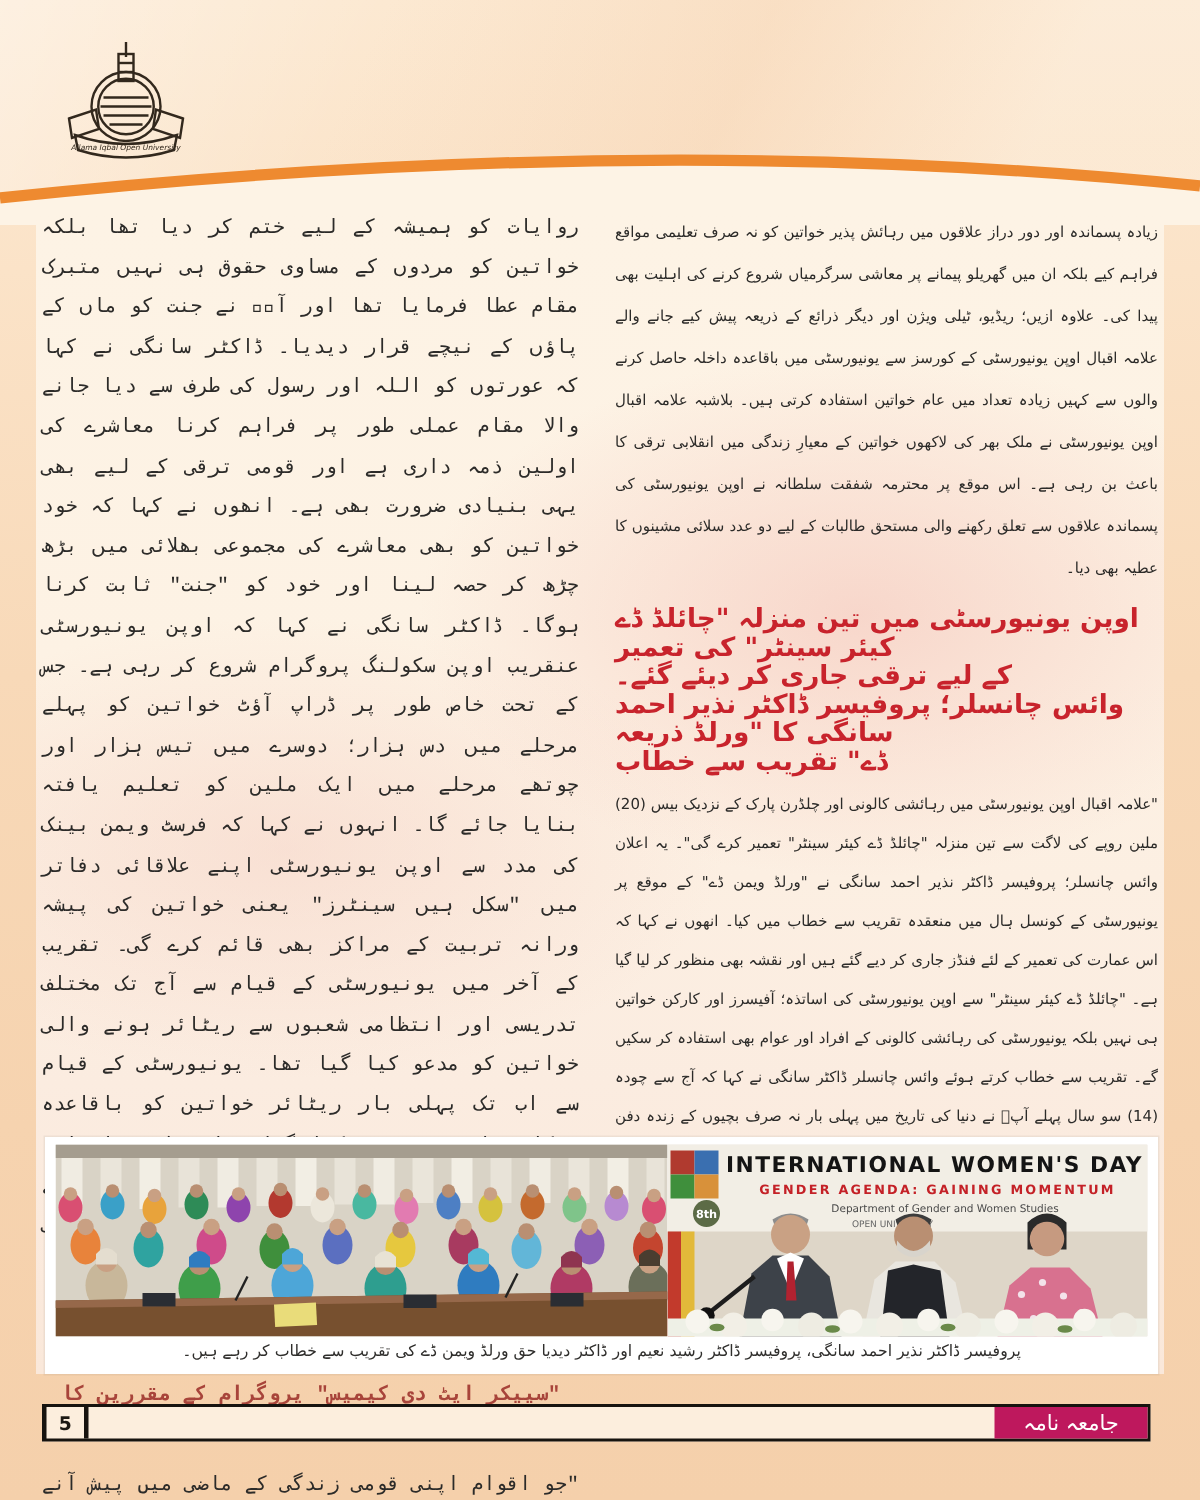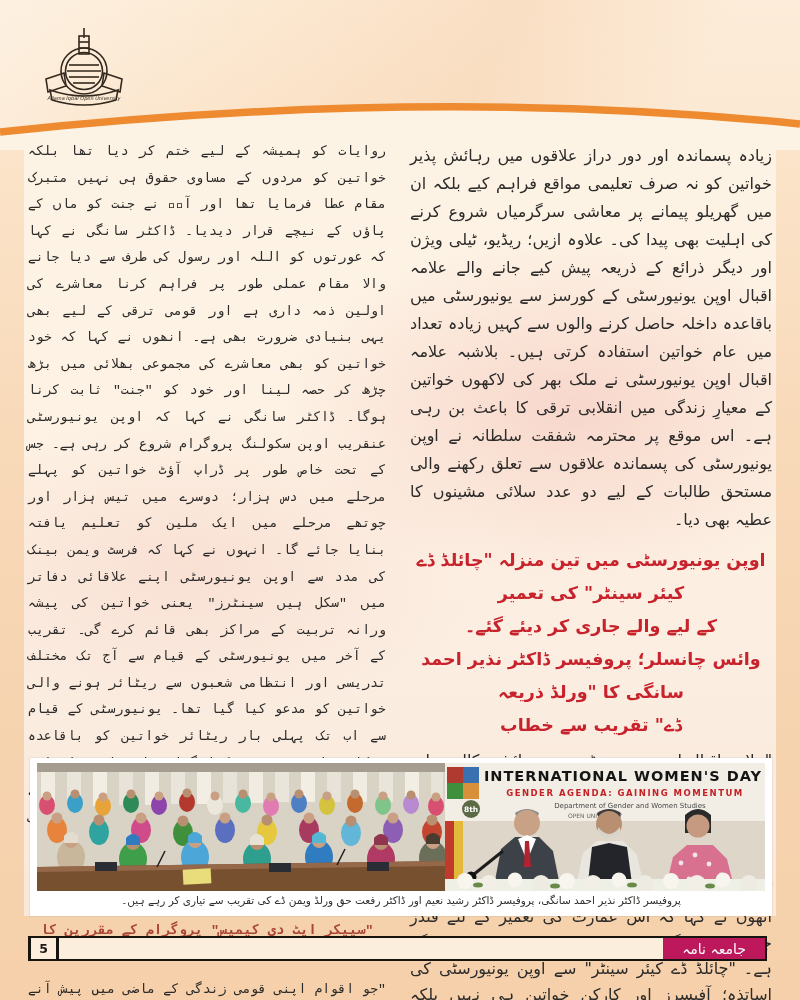--- a/index.html
+++ b/index.html
@@ -10,23 +10,23 @@
         background:linear-gradient(115deg,rgba(255,255,255,.35) 0%,rgba(255,255,255,0) 30%,rgba(244,205,170,.35) 60%,rgba(255,255,255,.15) 85%);}
   .swoosh{position:absolute;left:0;top:0;width:800px;height:150px;}
   .content-panel{position:absolute;left:24px;top:138px;width:752px;height:778px;
         background:
           radial-gradient(420px 250px at 73% 35%, rgba(243,192,182,.55), rgba(243,192,182,0) 70%),
           radial-gradient(420px 220px at 22% 55%, rgba(243,200,188,.38), rgba(243,200,188,0) 70%),
           linear-gradient(180deg,#fdf3e5 0%,#fdf2e4 40%,#fbece0 75%,#fae8da 100%);}
   .col{position:absolute;direction:rtl;text-align:justify;color:#2c2b29;}
   .col-right{left:386px;top:4px;width:362px;}
   .col-left{left:4px;top:1px;width:358px;font-family:Liberation Mono, monospace;}
-  .body-text{font-size:16px;line-height:28px;}
+  .body-text{font-size:10px;line-height:28px;}
   .body-text-l{font-size:13.2px;line-height:26.6px;}
-  .headline-red{color:#c8232c;font-weight:bold;font-size:17.5px;line-height:33px;text-align:center;margin:10px 0 6px 0;}
+  .headline-red{color:#c8232c;font-weight:bold;font-size:17.5px;line-height:19px;text-align:left;margin:10px 0 6px 0;}
   .headline-red .hl-line{display:block;}
   .heading-red-left{color:#c8232c;font-weight:bold;font-size:16.5px;line-height:26px;text-align:center;margin-top:2px;}
   .subheading{color:#a8443a;font-weight:bold;font-size:13.5px;line-height:24px;text-align:center;margin:8px 0 10px 0;}
   .photo-strip{position:absolute;left:30px;top:758px;width:742px;height:158px;background:#ffffff;
         box-shadow:0 0 0 1px rgba(0,0,0,.05);}
   .photos{position:absolute;left:7px;top:5px;width:728px;height:128px;display:flex;}
   .photo-left{width:408px;height:128px;}
   .photo-right{width:320px;height:128px;}
   .caption{position:absolute;left:0;top:136px;width:742px;text-align:center;direction:rtl;
         font-size:10.5px;color:#2f2e2c;}
@@ -70,21 +70,21 @@
     <path d="M0 132 Q430 86 800 124 L800 150 L0 150 Z" fill="#fdf3e5"></path>
     <path d="M0 132 Q430 86 800 124" fill="none" stroke="#ee8a30" stroke-width="7.5"></path>
   </svg>
 
   <div class="content-panel">
 
     <div class="col col-right">
       <div class="body-text">زیادہ پسماندہ اور دور دراز علاقوں میں رہائش پذیر خواتین کو نہ صرف تعلیمی مواقع فراہم کیے بلکہ ان میں گھریلو پیمانے پر معاشی سرگرمیاں شروع کرنے کی اہلیت بھی پیدا کی۔ علاوہ ازیں؛ ریڈیو، ٹیلی ویژن اور دیگر ذرائع کے ذریعہ پیش کیے جانے والے علامہ اقبال اوپن یونیورسٹی کے کورسز سے یونیورسٹی میں باقاعدہ داخلہ حاصل کرنے والوں سے کہیں زیادہ تعداد میں عام خواتین استفادہ کرتی ہیں۔ بلاشبہ علامہ اقبال اوپن یونیورسٹی نے ملک بھر کی لاکھوں خواتین کے معیارِ زندگی میں انقلابی ترقی کا باعث بن رہی ہے۔ اس موقع پر محترمہ شفقت سلطانہ نے اوپن یونیورسٹی کی پسماندہ علاقوں سے تعلق رکھنے والی مستحق طالبات کے لیے دو عدد سلائی مشینوں کا عطیہ بھی دیا۔</div>
       <div class="headline-red">
         <span class="hl-line">اوپن یونیورسٹی میں تین منزلہ "چائلڈ ڈے کیئر سینٹر" کی تعمیر</span>
-        <span class="hl-line">کے لیے والے جاری کر دیئے گئے۔</span>
+        <span class="hl-line">کے لیے ترقی جاری کر دیئے گئے۔</span>
         <span class="hl-line">وائس چانسلر؛ پروفیسر ڈاکٹر نذیر احمد سانگی کا "ورلڈ ذریعہ</span>
         <span class="hl-line">ڈے" تقریب سے خطاب</span>
       </div>
       <div class="body-text" style="line-height:26px;">"علامہ اقبال اوپن یونیورسٹی میں رہائشی کالونی اور چلڈرن پارک کے نزدیک بیس (20) ملین روپے کی لاگت سے تین منزلہ "چائلڈ ڈے کیئر سینٹر" تعمیر کرے گی"۔ یہ اعلان وائس چانسلر؛ پروفیسر ڈاکٹر نذیر احمد سانگی نے "ورلڈ ویمن ڈے" کے موقع پر یونیورسٹی کے کونسل ہال میں منعقدہ تقریب سے خطاب میں کیا۔ انھوں نے کہا کہ اس عمارت کی تعمیر کے لئے فنڈز جاری کر دیے گئے ہیں اور نقشہ بھی منظور کر لیا گیا ہے۔ "چائلڈ ڈے کیئر سینٹر" سے اوپن یونیورسٹی کی اساتذہ؛ آفیسرز اور کارکن خواتین ہی نہیں بلکہ یونیورسٹی کی رہائشی کالونی کے افراد اور عوام بھی استفادہ کر سکیں گے۔ تقریب سے خطاب کرتے ہوئے وائس چانسلر ڈاکٹر سانگی نے کہا کہ آج سے چودہ (14) سو سال پہلے آپؐ نے دنیا کی تاریخ میں پہلی بار نہ صرف بچیوں کے زندہ دفن کیے جانے کی</div>
     </div>
 
     <div class="col col-left">
       <div class="body-text-l">روایات کو ہمیشہ کے لیے ختم کر دیا تھا بلکہ خواتین کو مردوں کے مساوی حقوق ہی نہیں متبرک مقام عطا فرمایا تھا اور آپؐ نے جنت کو ماں کے پاؤں کے نیچے قرار دیدیا۔ ڈاکٹر سانگی نے کہا کہ عورتوں کو اللہ اور رسول کی طرف سے دیا جانے والا مقام عملی طور پر فراہم کرنا معاشرے کی اولین ذمہ داری ہے اور قومی ترقی کے لیے بھی یہی بنیادی ضرورت بھی ہے۔ انھوں نے کہا کہ خود خواتین کو بھی معاشرے کی مجموعی بھلائی میں بڑھ چڑھ کر حصہ لینا اور خود کو "جنت" ثابت کرنا ہوگا۔ ڈاکٹر سانگی نے کہا کہ اوپن یونیورسٹی عنقریب اوپن سکولنگ پروگرام شروع کر رہی ہے۔ جس کے تحت خاص طور پر ڈراپ آؤٹ خواتین کو پہلے مرحلے میں دس ہزار؛ دوسرے میں تیس ہزار اور چوتھے مرحلے میں ایک ملین کو تعلیم یافتہ بنایا جائے گا۔ انہوں نے کہا کہ فرسٹ ویمن بینک کی مدد سے اوپن یونیورسٹی اپنے علاقائی دفاتر میں "سکل ہیں سینٹرز" یعنی خواتین کی پیشہ ورانہ تربیت کے مراکز بھی قائم کرے گی۔ تقریب کے آخر میں یونیورسٹی کے قیام سے آج تک مختلف تدریسی اور انتظامی شعبوں سے ریٹائر ہونے والی خواتین کو مدعو کیا گیا تھا۔ یونیورسٹی کے قیام سے اب تک پہلی بار ریٹائر خواتین کو باقاعدہ سرکاری طور پر مدعو کیا گیا تھا۔ وائس چانسلر؛ ڈاکٹر سانگی نے انھیں پھول اور یونیورسٹی کے شعبہ آرٹ اینڈ ڈیزائن کی تیار کردہ شیلڈز بھی پیش کیں۔</div>
       <div class="heading-red-left">قومی تاریخ؛ محفوظ اور کامیاب مستقبل کی ضامن بن سکتی ہے-</div>
       <div class="subheading">"سپیکر ایٹ دی کیمپس" پروگرام کے مقررین کا خطاب</div>
@@ -327,21 +327,21 @@
             <circle cx="252" cy="121" r="9" fill="#f2efe6"></circle>
           <circle cx="278" cy="117" r="7.5" fill="#f7f5ee"></circle>
             <circle cx="304" cy="121" r="9" fill="#eeece2"></circle>
           <ellipse cx="33" cy="122" rx="5" ry="2.5" fill="#6a8a4a"></ellipse>
             <ellipse cx="110" cy="123" rx="5" ry="2.5" fill="#6a8a4a"></ellipse>
           <ellipse cx="187" cy="122" rx="5" ry="2.5" fill="#6a8a4a"></ellipse>
             <ellipse cx="265" cy="123" rx="5" ry="2.5" fill="#6a8a4a"></ellipse>
         </g>
       </svg>
     </div>
-    <div class="caption">پروفیسر ڈاکٹر نذیر احمد سانگی، پروفیسر ڈاکٹر رشید نعیم اور ڈاکٹر رفعت حق ورلڈ ویمن ڈے کی تقریب سے تیاری کر رہے ہیں۔</div>
+    <div class="caption">پروفیسر ڈاکٹر نذیر احمد سانگی، پروفیسر ڈاکٹر رشید نعیم اور ڈاکٹر دیدیا حق ورلڈ ویمن ڈے کی تقریب سے خطاب کر رہے ہیں۔</div>
   </div>
 
   <div class="footer-bar">
     <div class="page-num">5</div>
     <div class="footer-spacer"></div>
     <div class="masthead">جامعہ نامہ</div>
   </div>
 
 </div>
 

